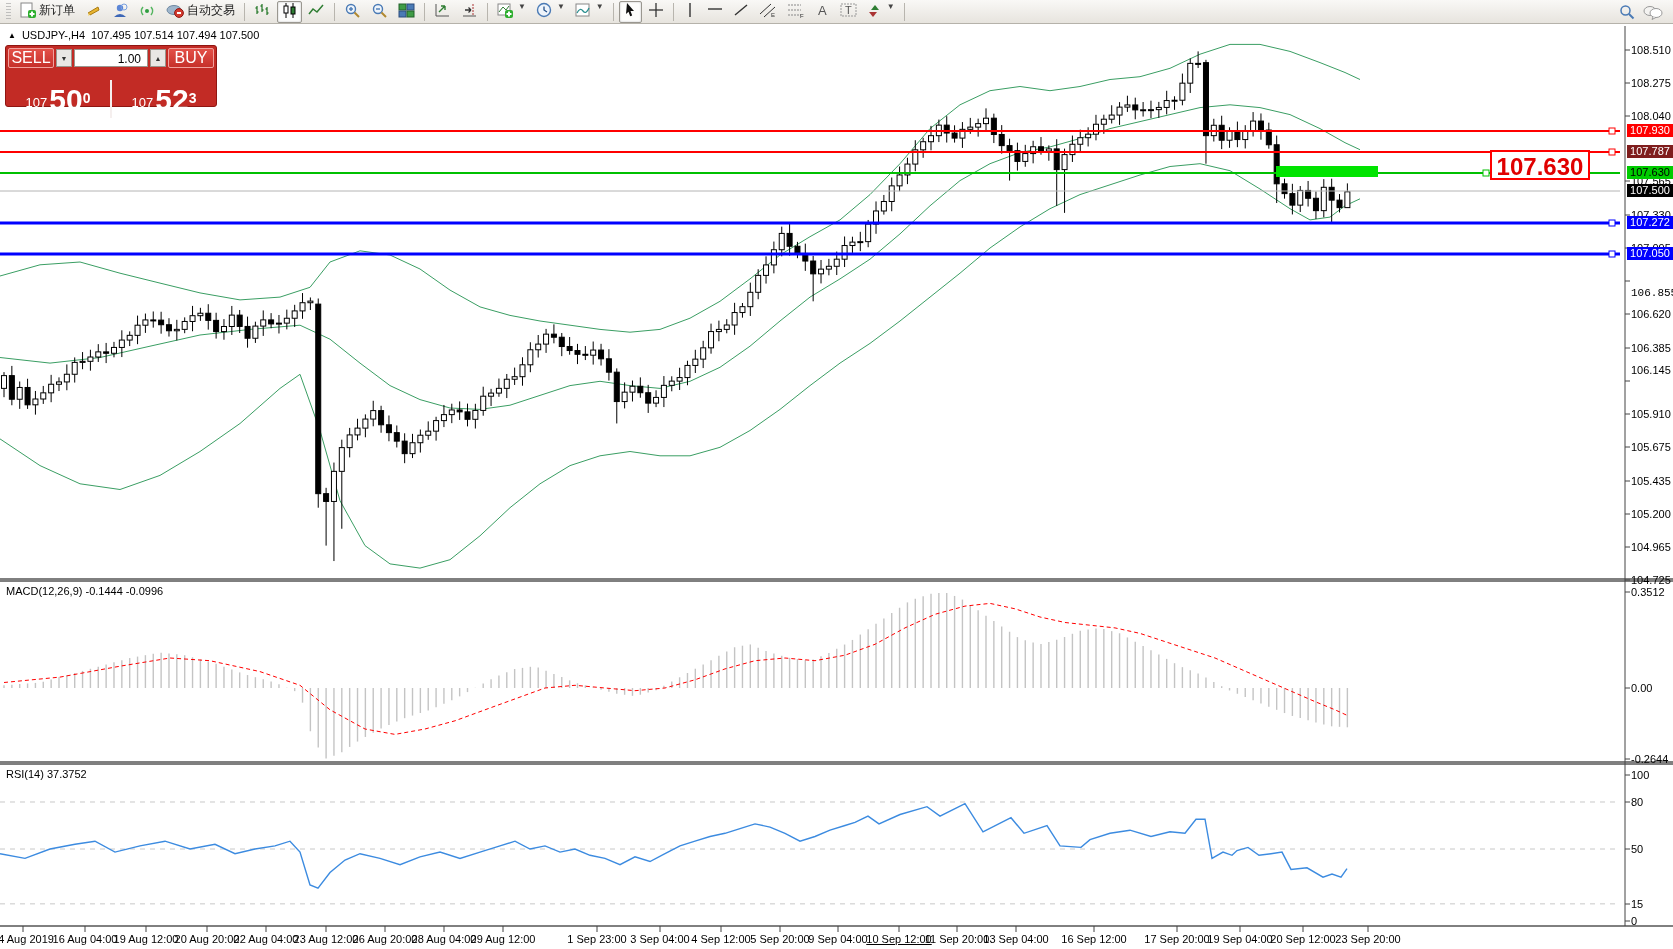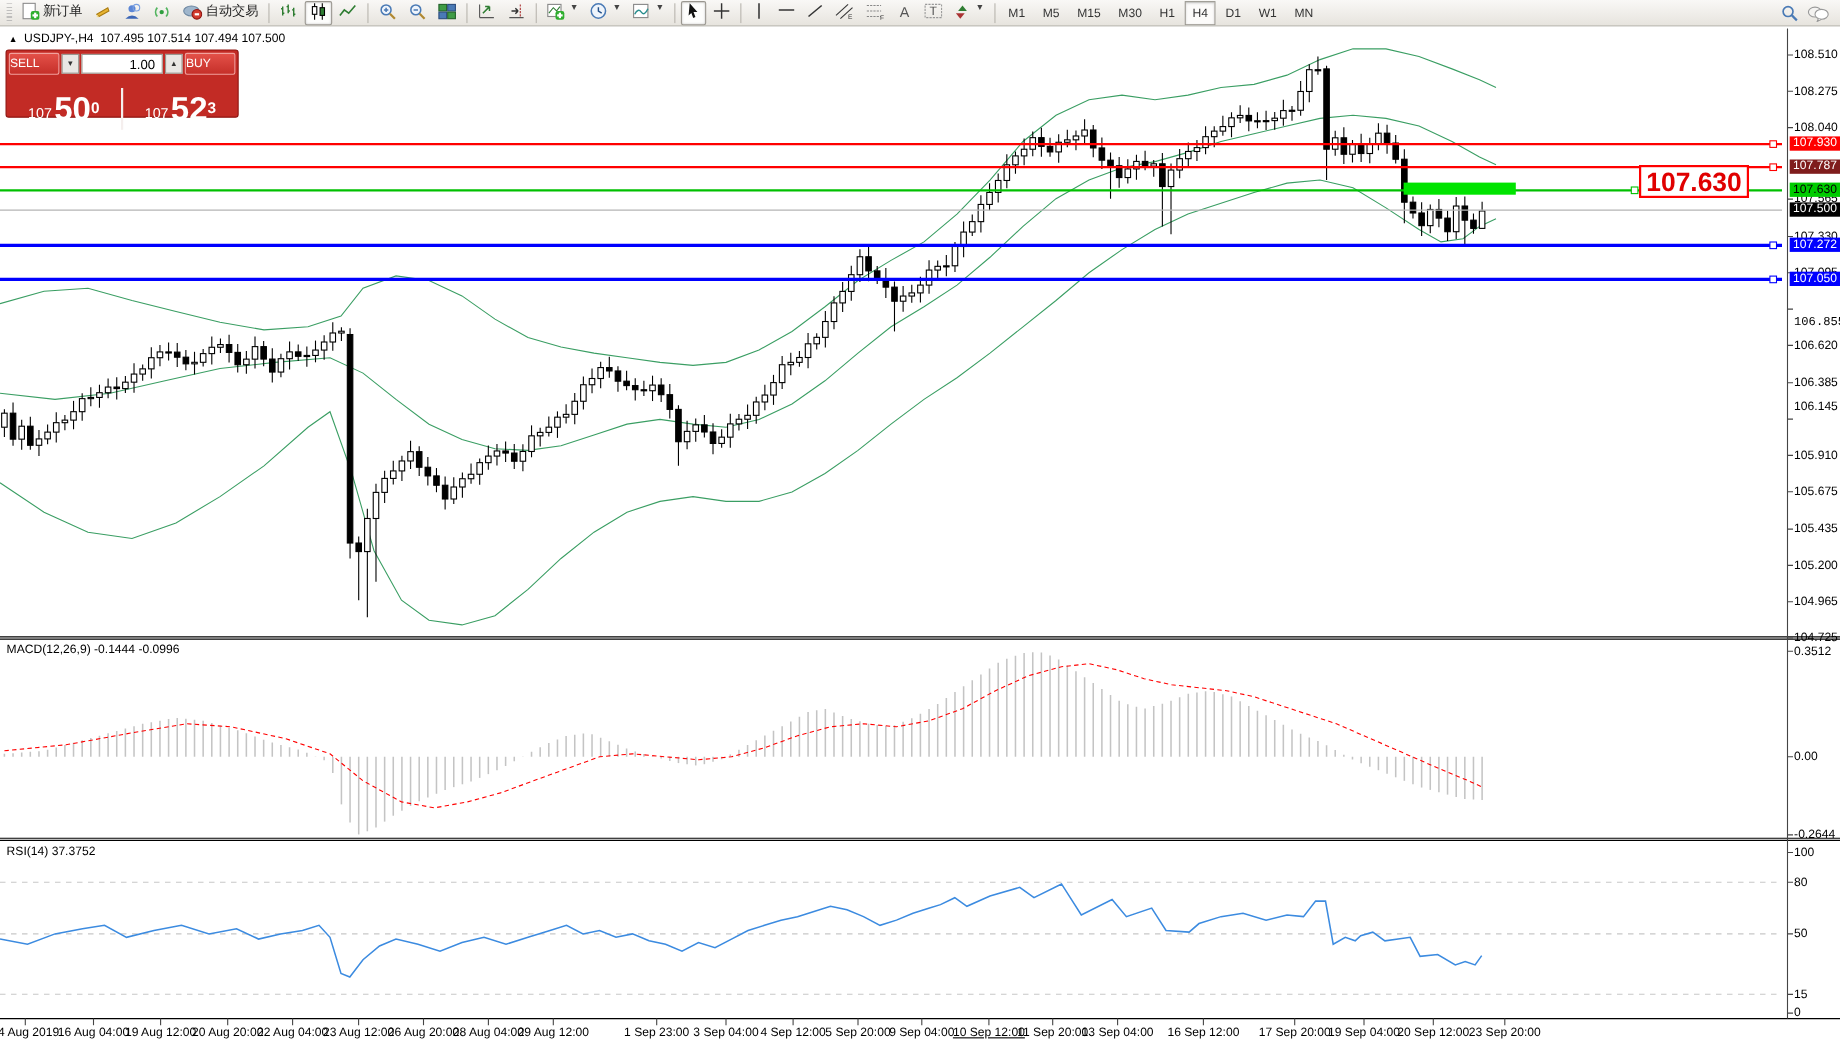--- a/index.html
+++ b/index.html
@@ -15,21 +15,21 @@
   .tf{padding:1px 6px;height:18px;line-height:18px;color:#333;font-size:11px;border:1px solid transparent;}
   .tf.active{border:1px solid #98958e;background:#fcfbfa;box-shadow:inset 0 1px 2px #ccc;}
   .cjk{font-size:12px;white-space:nowrap;}
   .tb-right{margin-left:auto;display:flex;align-items:center;gap:8px;padding-right:10px;}
   .dd{font-size:8px;color:#444;margin-left:1px;}
   
   #chart-header{position:absolute;left:8px;top:29px;font-size:11px;color:#000;display:flex;gap:6px;align-items:center;}
   
   #order-panel{position:absolute;left:5px;top:45px;width:212px;height:62px;background:#c22b25;border:1px solid #8f1612;border-radius:3px;box-sizing:border-box;}
   #op-top{display:flex;align-items:center;height:22px;gap:2px;padding:2px 2px 0 2px;box-sizing:border-box;}
-  .op-btn{flex:0 0 44px;height:18px;line-height:18px;text-align:left;color:#fff;font-size:11px;
+  .op-btn{flex:0 0 44px;height:18px;line-height:18px;text-align:center;color:#fff;font-size:16px;
     background:linear-gradient(#e35048,#c6302a);border:1px solid #f2a19d;border-radius:2px;}
   .op-spin{width:16px;height:18px;background:#e9e7e4;border:1px solid #9a978f;color:#333;font-size:7px;line-height:18px;text-align:center;box-sizing:border-box;}
   #op-vol{flex:1;height:18px;background:#fff;border:1px solid #9a978f;font-size:12px;color:#000;text-align:right;padding-right:6px;line-height:18px;box-sizing:border-box;}
   #op-prices{display:flex;height:38px;margin-top:12px;}
   .op-price{flex:1;color:#fff;display:flex;align-items:flex-end;justify-content:center;padding-bottom:3px;}
   .op-price:first-child{border-right:2px solid #f5efee;}
   .p-small{font-size:13px;margin-right:2px;line-height:24px;}
   .p-big{font-size:30px;font-weight:bold;line-height:30px;}
   .p-sup{font-size:14px;font-weight:bold;line-height:34px;vertical-align:top;}
   
@@ -225,31 +225,20 @@
         </svg>
     </span>
     <span class="tb-btn">
       <svg width="16" height="16" viewBox="0 0 16 16">
           <path d="M4 2 L8 7 L0 7 Z" fill="#2e7d32" transform="translate(4 1)"></path>
           <path d="M4 14 L8 9 L0 9 Z" fill="#a33" transform="translate(2 1)"></path>
         </svg>
       <span class="dd">▼</span>
     </span>
     <span class="tb-sep"></span>
-    <span id="tf-box" style="display:flex;gap:2px;">
-        <span class="tf">M1</span>
-        <span class="tf">M5</span>
-        <span class="tf">M15</span>
-        <span class="tf">M30</span>
-        <span class="tf">H1</span>
-        <span class="tf active">H4</span>
-        <span class="tf">D1</span>
-        <span class="tf">W1</span>
-        <span class="tf">MN</span>
-      </span>
     <span class="tb-right">
       <svg width="16" height="16" viewBox="0 0 16 16">
           <circle cx="6.5" cy="6.5" r="4.5" fill="none" stroke="#4a7ab5" stroke-width="1.5"></circle>
           <line x1="10" y1="10" x2="14.5" y2="14.5" stroke="#4a7ab5" stroke-width="2"></line>
         </svg>
       <svg width="20" height="16" viewBox="0 0 20 16">
           <ellipse cx="7" cy="7" rx="6" ry="4.5" fill="#f4f3f1" stroke="#999"></ellipse>
           <ellipse cx="13" cy="9" rx="6" ry="4.5" fill="#fff" stroke="#999"></ellipse>
           <path d="M10 13 L9 15.5 L13 13.4" fill="#fff" stroke="#999"></path>
         </svg>

